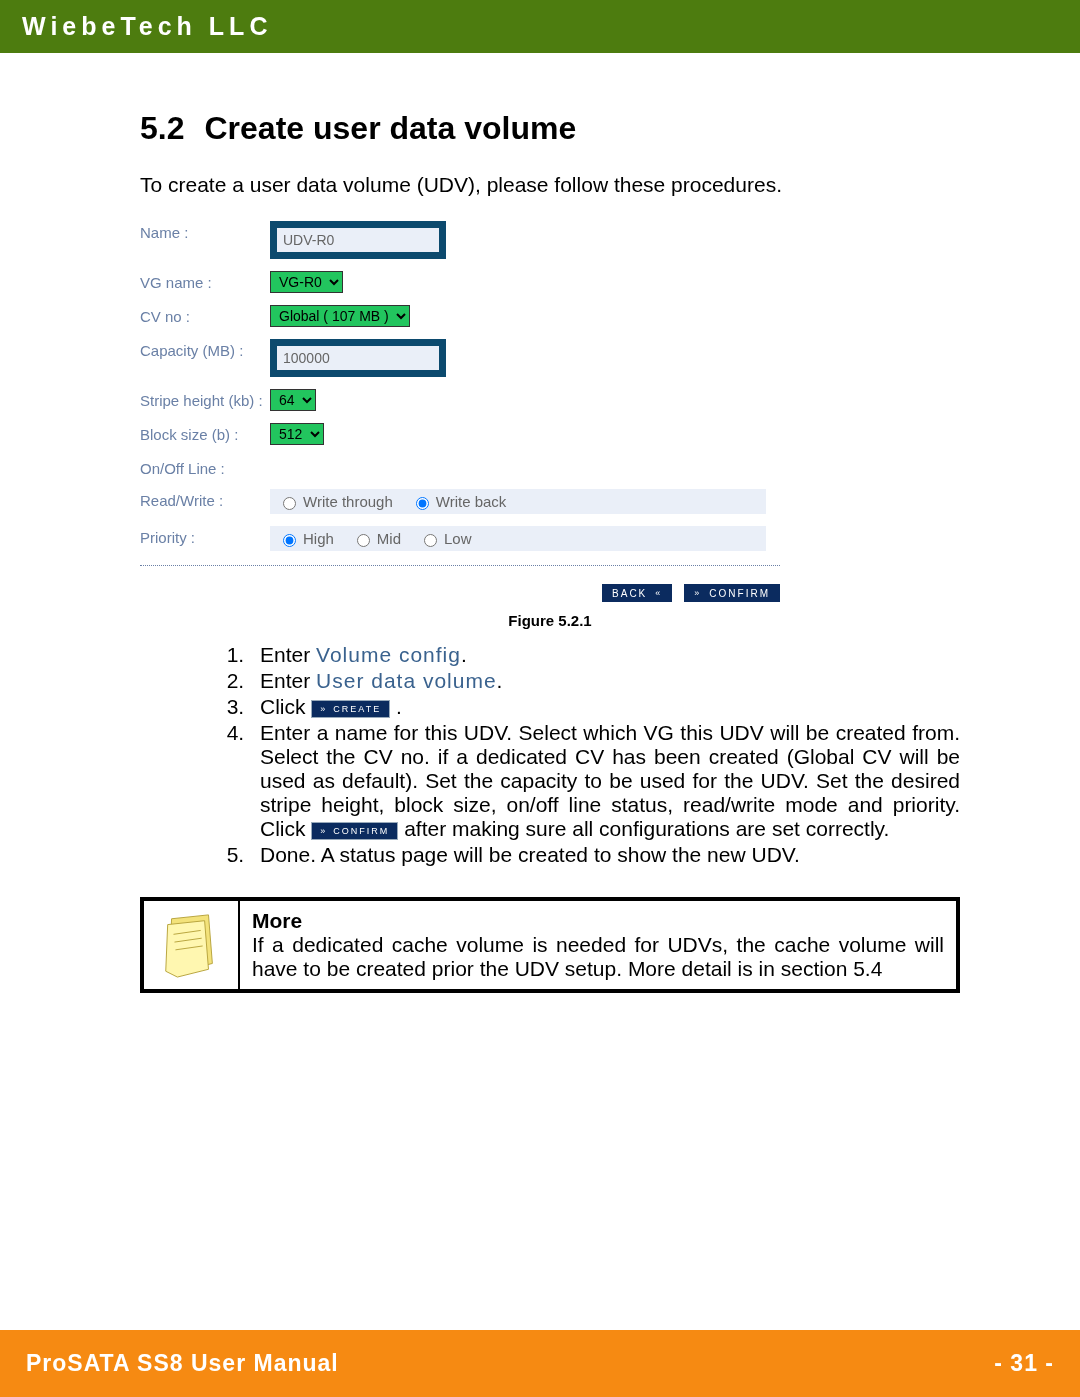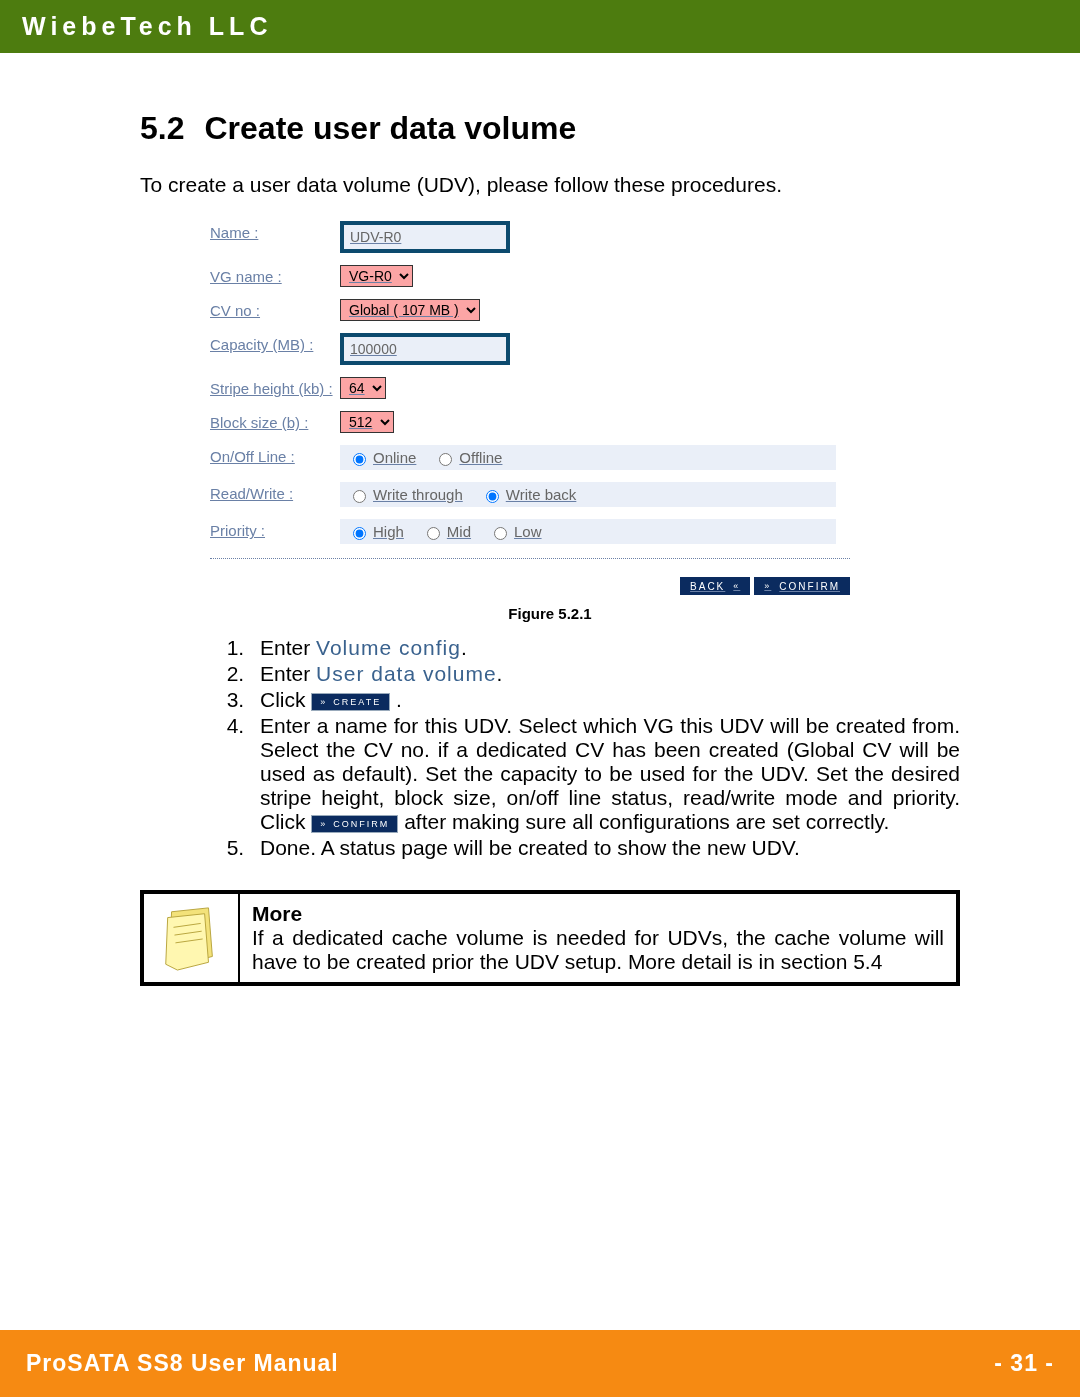--- a/index.html
+++ b/index.html
@@ -23,48 +23,46 @@
   h2 {
     font-size: 32px;
     font-weight: bold;
   }
   h2 .secnum { margin-right: 20px; }
   .intro {
     font-size: 21px;
     margin-bottom: 18px;
   }
   .form-box {
-    margin-left: 70px;
     width: 640px;
     font-family: Verdana, Arial, sans-serif;
     font-size: 15px;
     color: #6a80a6;
-    text-decoration: underline;
   }
   .frow {
     display: flex;
     align-items: flex-start;
     padding: 6px 0;
   }
   .flabel {
     width: 130px;
     padding-top: 3px;
   }
   .ftext {
     background: #eaeff8;
-    border: 4px solid #0c4a6e;
+    border: 7px solid #0c4a6e;
     padding: 2px 6px;
     width: 150px;
     color: #666;
     font-family: Verdana, Arial, sans-serif;
     font-size: 14px;
     height: 20px;
   }
   .fselect {
-    background: #fca5a5;
+    background: #22c55e;
     border: 1px solid #333;
     padding: 1px 4px;
     font-size: 14px;
     font-family: Verdana, Arial, sans-serif;
   }
   .fradio-group {
     background: #eaeff8;
     padding: 4px 8px;
     width: 480px;
     display: flex;
@@ -76,21 +74,21 @@
     gap: 4px;
     color: #666;
   }
   .dotted-sep {
     border-top: 1px dotted #6a80a6;
     margin: 8px 0 18px 0;
   }
   .button-row {
     display: flex;
     justify-content: flex-end;
-    gap: 4px;
+    gap: 12px;
     margin-top: 6px;
   }
   .ui-btn {
     background: #0b2b5f;
     color: #fff;
     font-size: 10px;
     font-family: Verdana, Arial, sans-serif;
     letter-spacing: 2px;
     height: 18px;
     display: inline-flex;
@@ -228,30 +226,20 @@
 
     <div class="frow">
       <div class="flabel">Block size (b) :</div>
       <select class="fselect">
         <option>512</option>
       </select>
     </div>
 
     <div class="frow">
       <div class="flabel">On/Off Line :</div>
-      <div class="fradio-group">
-        <label>
-            <input type="radio" checked="" style="">
-            <span>Online</span>
-          </label>
-        <label>
-            <input type="radio" style="">
-            <span>Offline</span>
-          </label>
-      </div>
     </div>
 
     <div class="frow">
       <div class="flabel">Read/Write :</div>
       <div class="fradio-group">
         <label>
             <input type="radio" style="">
             <span>Write through</span>
           </label>
         <label>

